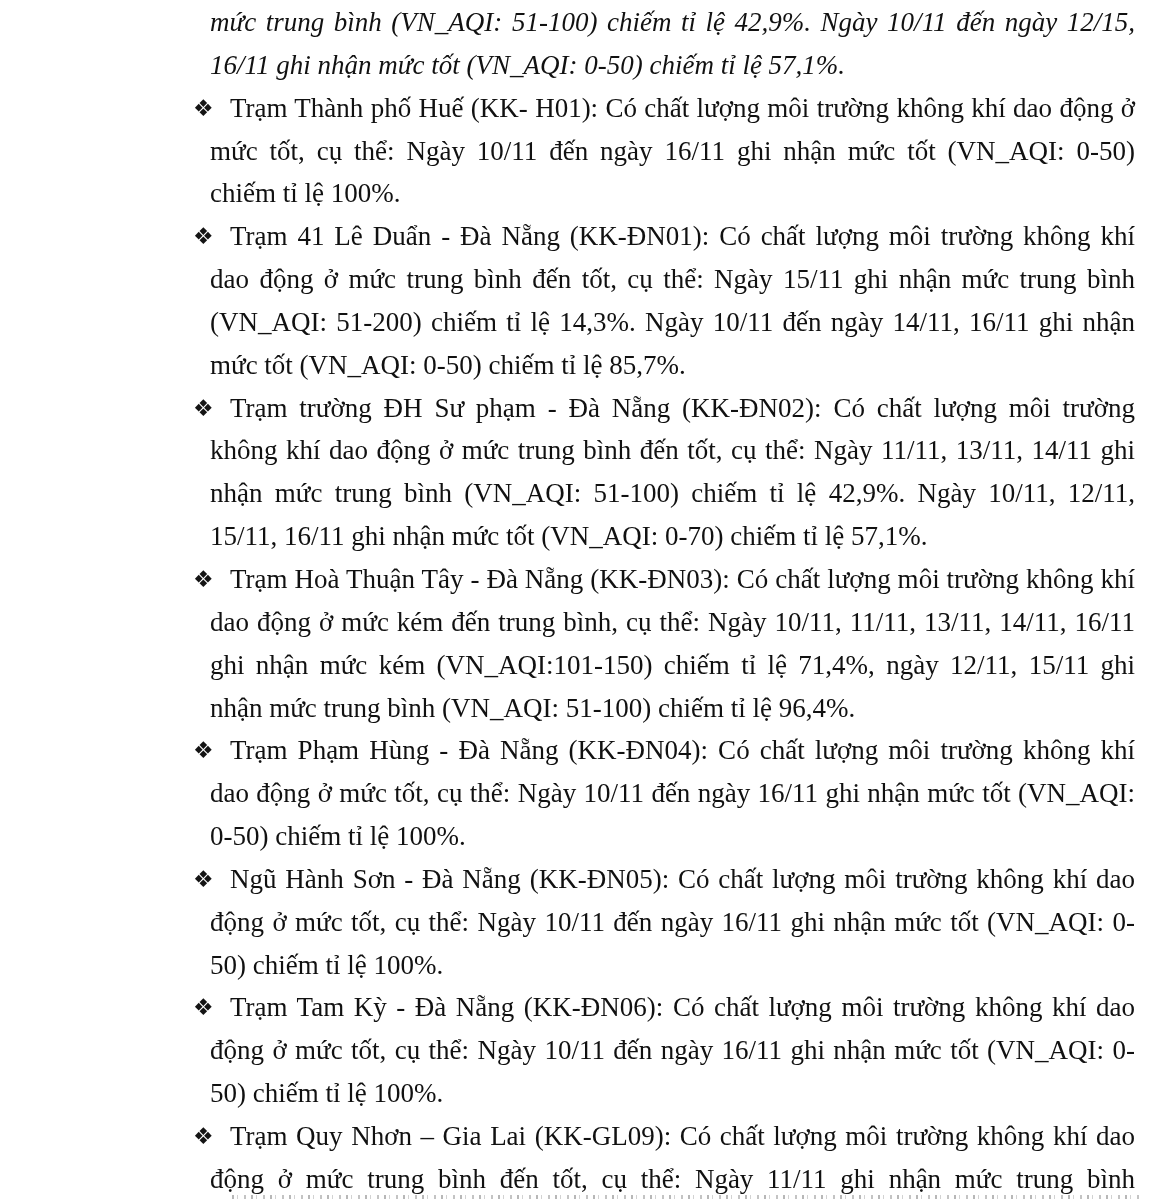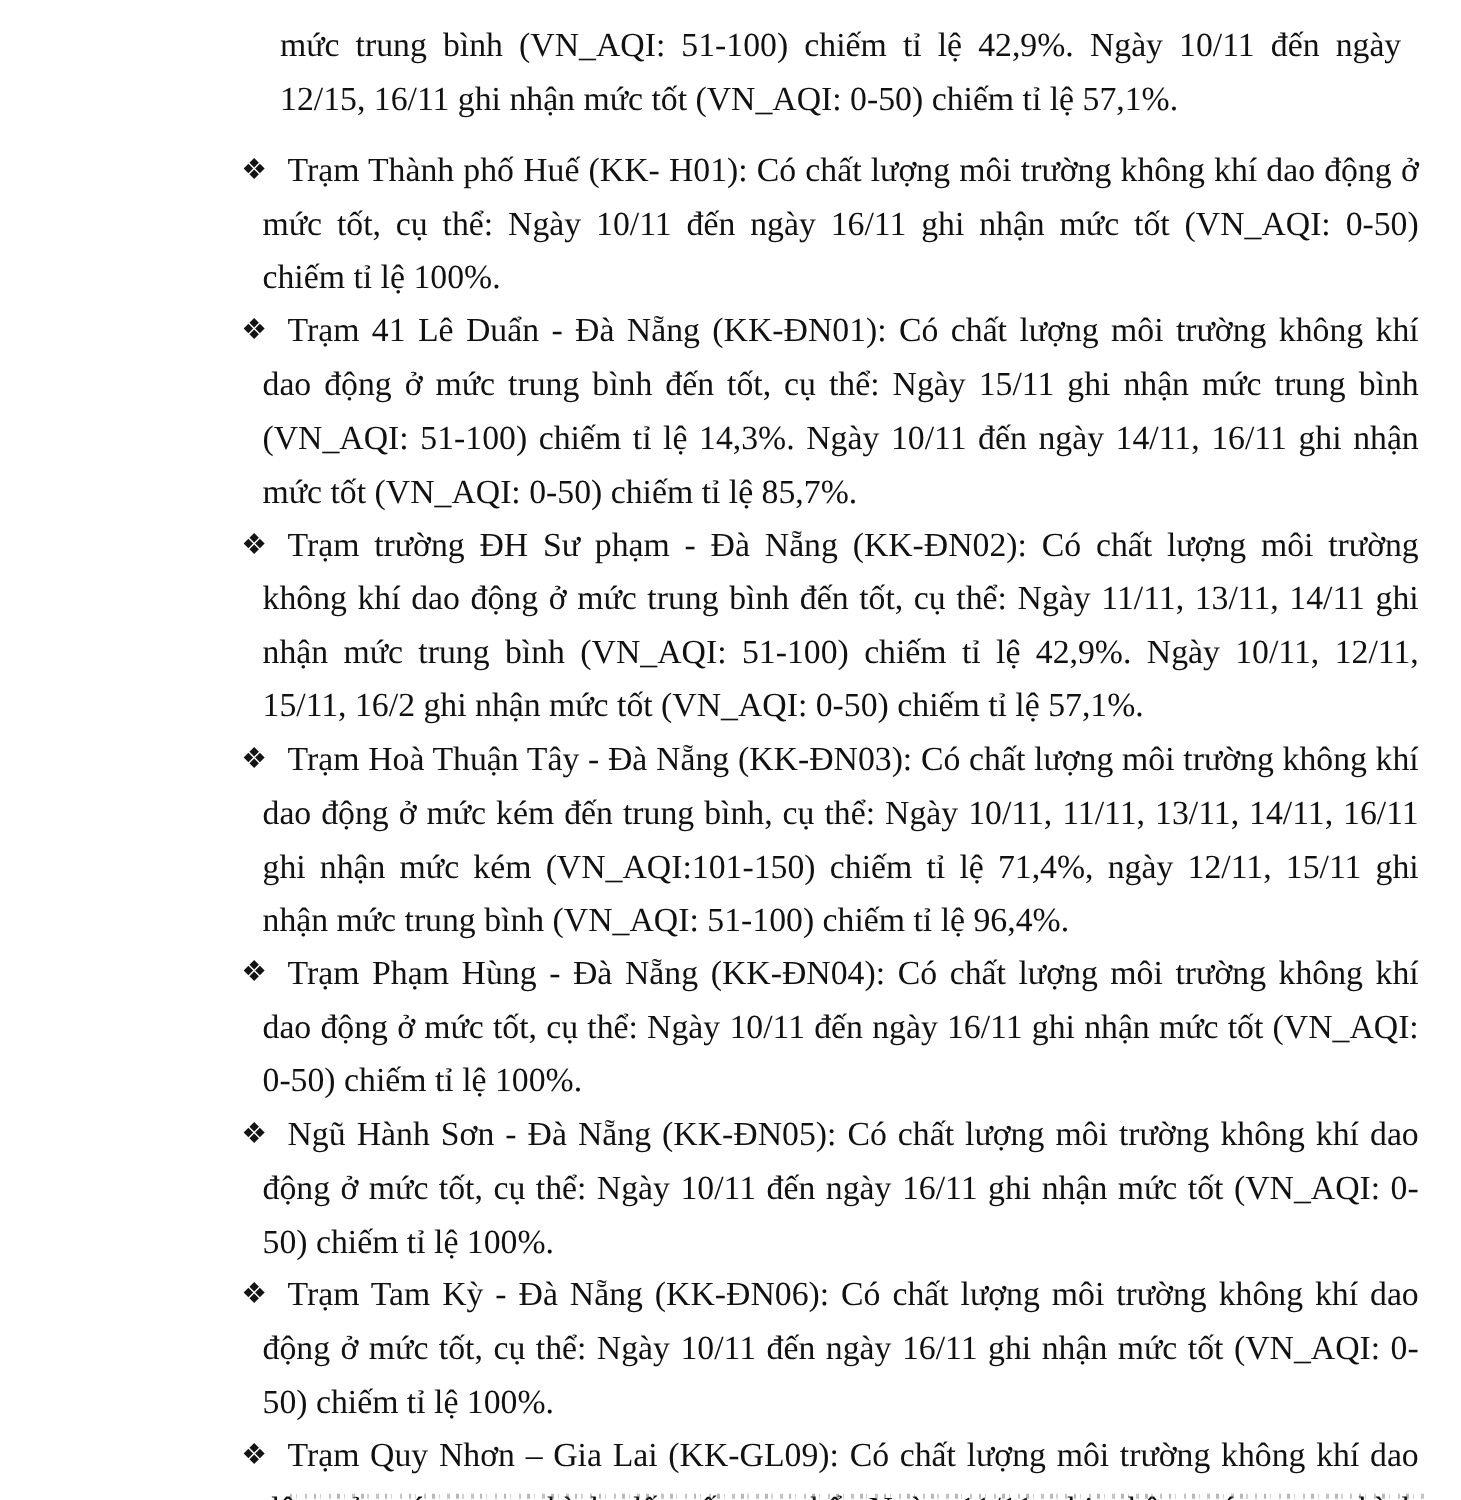--- a/index.html
+++ b/index.html
@@ -21,21 +21,22 @@
   .content {
     position: absolute;
     left: 210px;
     top: 0;
     width: 925px;
     padding-top: 1px;
   }
   .para {
     text-align: justify;
     text-justify: inter-word;
-    margin: 14px;
+    margin: 0;
+    font-style: italic;
   }
   .item {
     position: relative;
     text-align: justify;
     text-justify: inter-word;
     text-indent: 20px;
     margin: 0;
   }
   .bullet {
     position: absolute;
@@ -72,26 +73,26 @@
 
     <p class="para">mức trung bình (VN_AQI: 51-100) chiếm tỉ lệ 42,9%. Ngày 10/11 đến ngày 12/15, 16/11 ghi nhận mức tốt (VN_AQI: 0-50) chiếm tỉ lệ 57,1%.</p>
 
     <div class="item">
       <span class="bullet">❖</span>
       <span>Trạm Thành phố Huế (KK- H01): Có chất lượng môi trường không khí dao động ở mức tốt, cụ thể: Ngày 10/11 đến ngày 16/11 ghi nhận mức tốt (VN_AQI: 0-50) chiếm tỉ lệ 100%.</span>
     </div>
 
     <div class="item">
       <span class="bullet">❖</span>
-      <span>Trạm 41 Lê Duẩn - Đà Nẵng (KK-ĐN01): Có chất lượng môi trường không khí dao động ở mức trung bình đến tốt, cụ thể: Ngày 15/11 ghi nhận mức trung bình (VN_AQI: 51-100) chiếm tỉ lệ 14,3%. Ngày 10/11 đến ngày 14/11, 16/11 ghi nhận mức tốt (VN_AQI: 0-50) chiếm tỉ lệ 85,7%.</span>
+      <span>Trạm 41 Lê Duẩn - Đà Nẵng (KK-ĐN01): Có chất lượng môi trường không khí dao động ở mức trung bình đến tốt, cụ thể: Ngày 15/11 ghi nhận mức trung bình (VN_AQI: 51-200) chiếm tỉ lệ 14,3%. Ngày 10/11 đến ngày 14/11, 16/11 ghi nhận mức tốt (VN_AQI: 0-50) chiếm tỉ lệ 85,7%.</span>
     </div>
 
     <div class="item">
       <span class="bullet">❖</span>
-      <span>Trạm trường ĐH Sư phạm - Đà Nẵng (KK-ĐN02): Có chất lượng môi trường không khí dao động ở mức trung bình đến tốt, cụ thể: Ngày 11/11, 13/11, 14/11 ghi nhận mức trung bình (VN_AQI: 51-100) chiếm tỉ lệ 42,9%. Ngày 10/11, 12/11, 15/11, 16/2 ghi nhận mức tốt (VN_AQI: 0-50) chiếm tỉ lệ 57,1%.</span>
+      <span>Trạm trường ĐH Sư phạm - Đà Nẵng (KK-ĐN02): Có chất lượng môi trường không khí dao động ở mức trung bình đến tốt, cụ thể: Ngày 11/11, 13/11, 14/11 ghi nhận mức trung bình (VN_AQI: 51-100) chiếm tỉ lệ 42,9%. Ngày 10/11, 12/11, 15/11, 16/11 ghi nhận mức tốt (VN_AQI: 0-70) chiếm tỉ lệ 57,1%.</span>
     </div>
 
     <div class="item">
       <span class="bullet">❖</span>
       <span>Trạm Hoà Thuận Tây - Đà Nẵng (KK-ĐN03): Có chất lượng môi trường không khí dao động ở mức kém đến trung bình, cụ thể: Ngày 10/11, 11/11, 13/11, 14/11, 16/11 ghi nhận mức kém (VN_AQI:101-150) chiếm tỉ lệ 71,4%, ngày 12/11, 15/11 ghi nhận mức trung bình (VN_AQI: 51-100) chiếm tỉ lệ 96,4%.</span>
     </div>
 
     <div class="item">
       <span class="bullet">❖</span>
       <span>Trạm Phạm Hùng - Đà Nẵng (KK-ĐN04): Có chất lượng môi trường không khí dao động ở mức tốt, cụ thể: Ngày 10/11 đến ngày 16/11 ghi nhận mức tốt (VN_AQI: 0-50) chiếm tỉ lệ 100%.</span>

